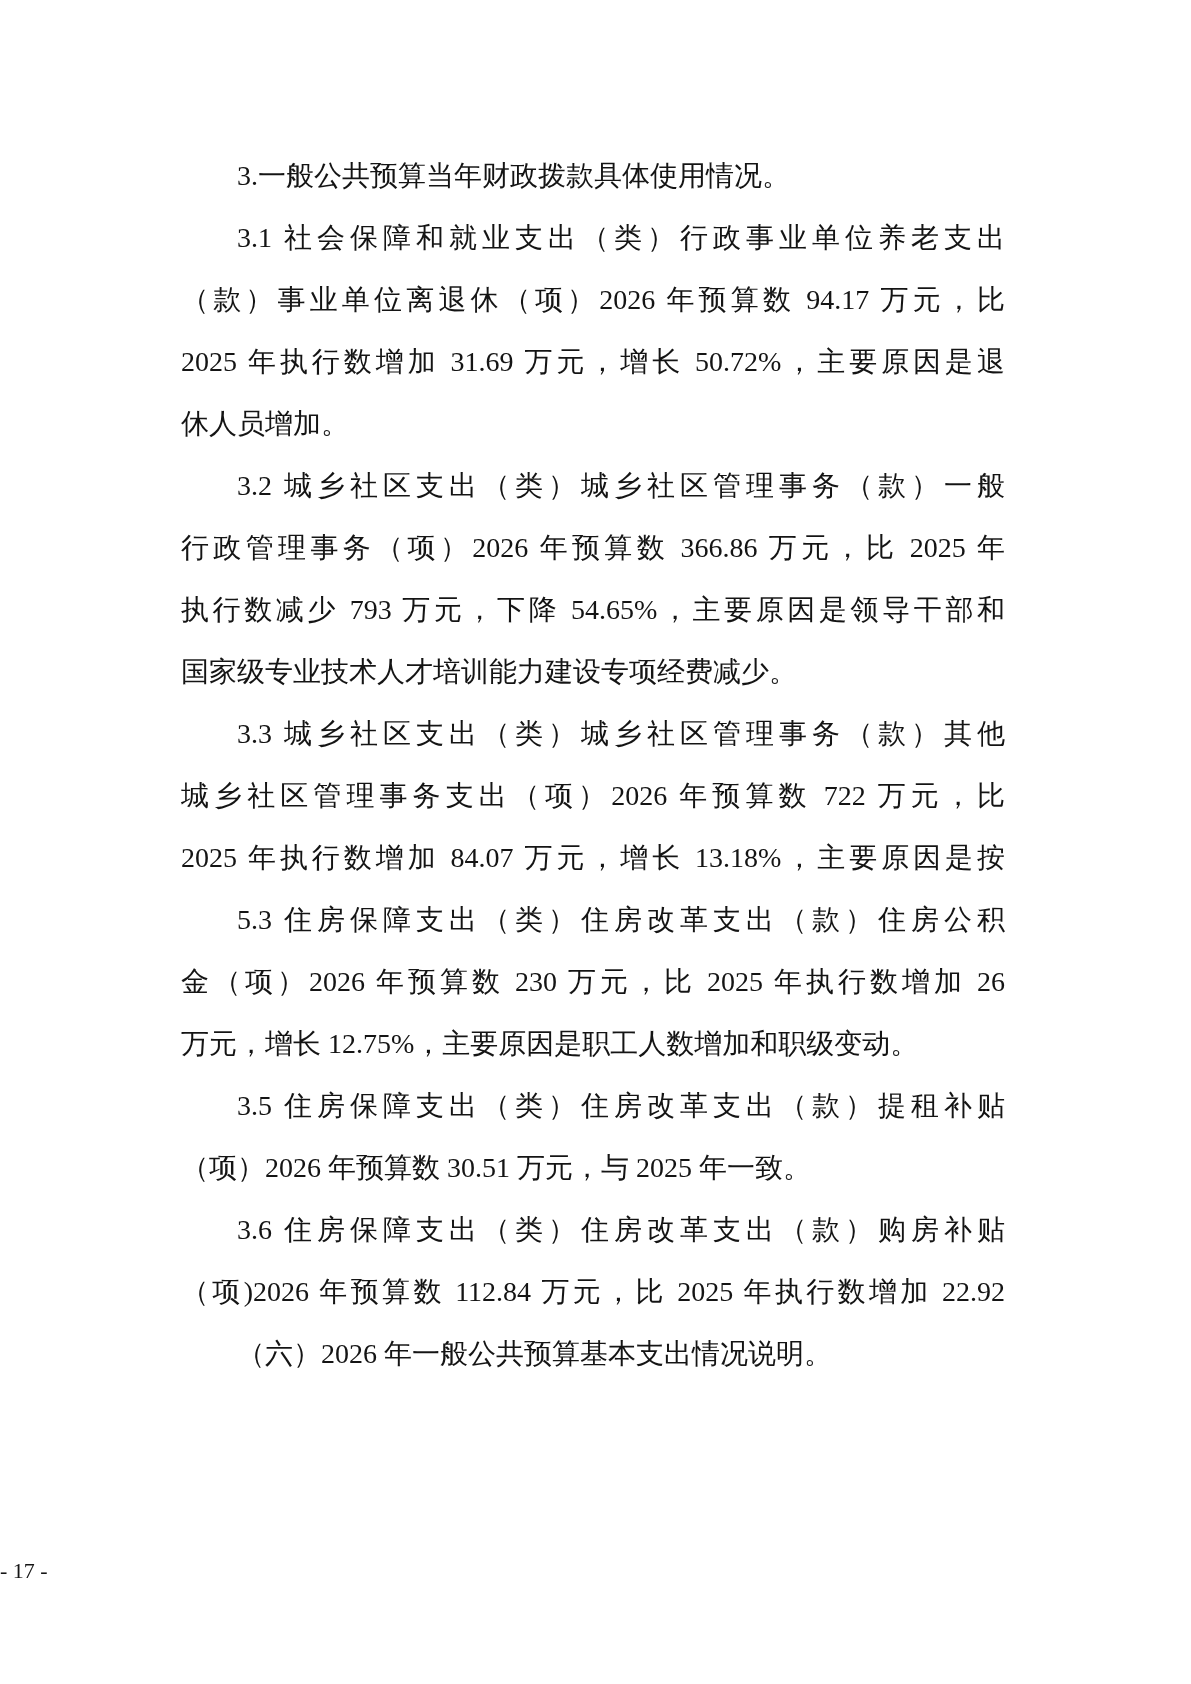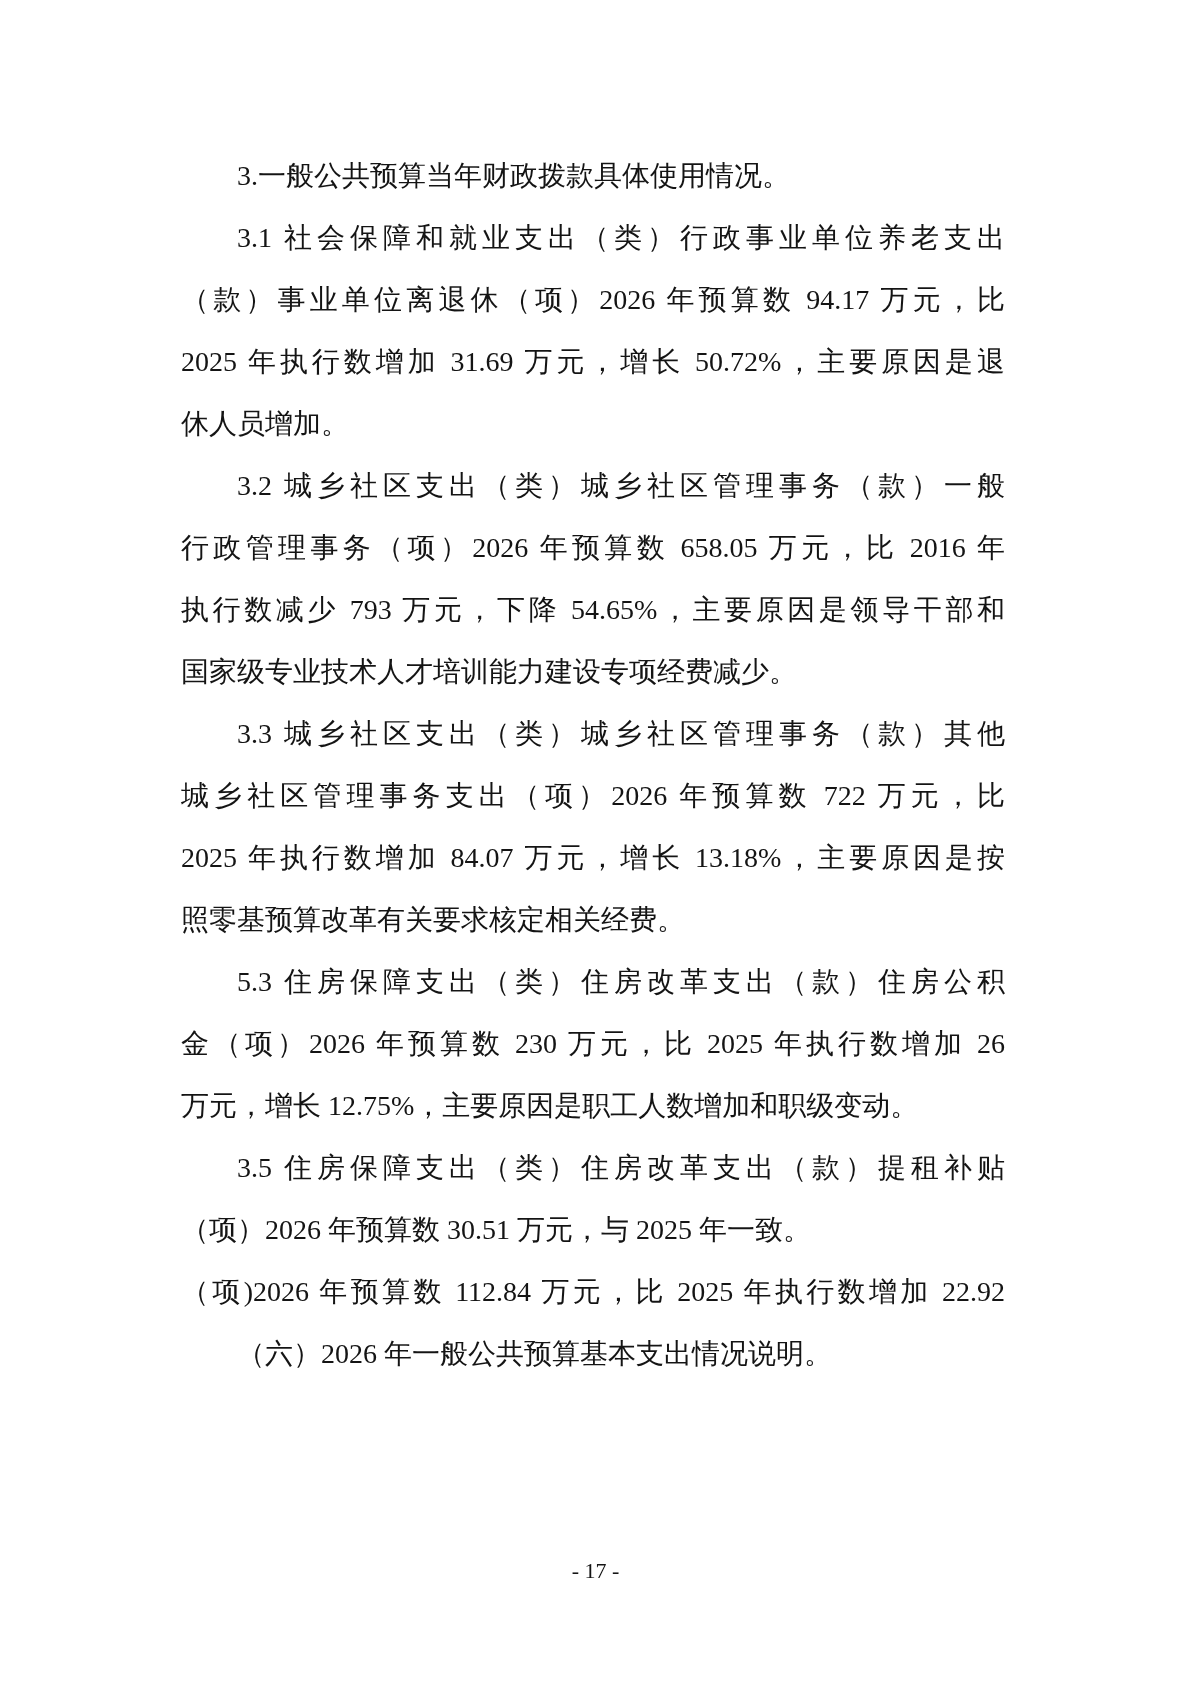--- a/index.html
+++ b/index.html
@@ -29,47 +29,47 @@
     text-align-last: justify;
     text-justify: inter-character;
   }
   .line.indent { text-indent: 2em; }
   .line.bold { font-weight: 400; }
   .footer {
     position: absolute;
     left: 0;
     top: 1556px;
     width: 100%;
-    text-align: center;
+    text-align: left;
     font-size: 22px;
     line-height: 30px;
     color: #141414;
   }
 </style>
 </head>
 <body>
 
 <div class="page">
   <div class="body-text">
     <div class="line indent">3.一般公共预算当年财政拨款具体使用情况。</div>
     <div class="line indent justify">3.1 社会保障和就业支出（类）行政事业单位养老支出</div>
     <div class="line justify">（款）事业单位离退休（项）2026 年预算数 94.17 万元，比</div>
     <div class="line justify">2025 年执行数增加 31.69 万元，增长 50.72%，主要原因是退</div>
     <div class="line">休人员增加。</div>
     <div class="line indent justify">3.2 城乡社区支出（类）城乡社区管理事务（款）一般</div>
-    <div class="line justify">行政管理事务（项）2026 年预算数 658.05 万元，比 2016 年</div>
+    <div class="line justify">行政管理事务（项）2026 年预算数 366.86 万元，比 2025 年</div>
     <div class="line justify">执行数减少 793 万元，下降 54.65%，主要原因是领导干部和</div>
     <div class="line">国家级专业技术人才培训能力建设专项经费减少。</div>
     <div class="line indent justify">3.3 城乡社区支出（类）城乡社区管理事务（款）其他</div>
     <div class="line justify">城乡社区管理事务支出（项）2026 年预算数 722 万元，比</div>
     <div class="line justify">2025 年执行数增加 84.07 万元，增长 13.18%，主要原因是按</div>
-    <div class="line">照零基预算改革有关要求核定相关经费。</div>
     <div class="line indent justify">5.3 住房保障支出（类）住房改革支出（款）住房公积</div>
     <div class="line justify">金（项）2026 年预算数 230 万元，比 2025 年执行数增加 26</div>
     <div class="line">万元，增长 12.75%，主要原因是职工人数增加和职级变动。</div>
     <div class="line indent justify">3.5 住房保障支出（类）住房改革支出（款）提租补贴</div>
     <div class="line">（项）2026 年预算数 30.51 万元，与 2025 年一致。</div>
+    <div class="line indent justify">3.6 住房保障支出（类）住房改革支出（款）购房补贴</div>
     <div class="line justify">（项)2026 年预算数 112.84 万元，比 2025 年执行数增加 22.92</div>
     <div class="line indent bold">（六）2026 年一般公共预算基本支出情况说明。</div>
   </div>
 
   <div class="footer">- 17 -</div>
 </div>
 
 </body></html>

